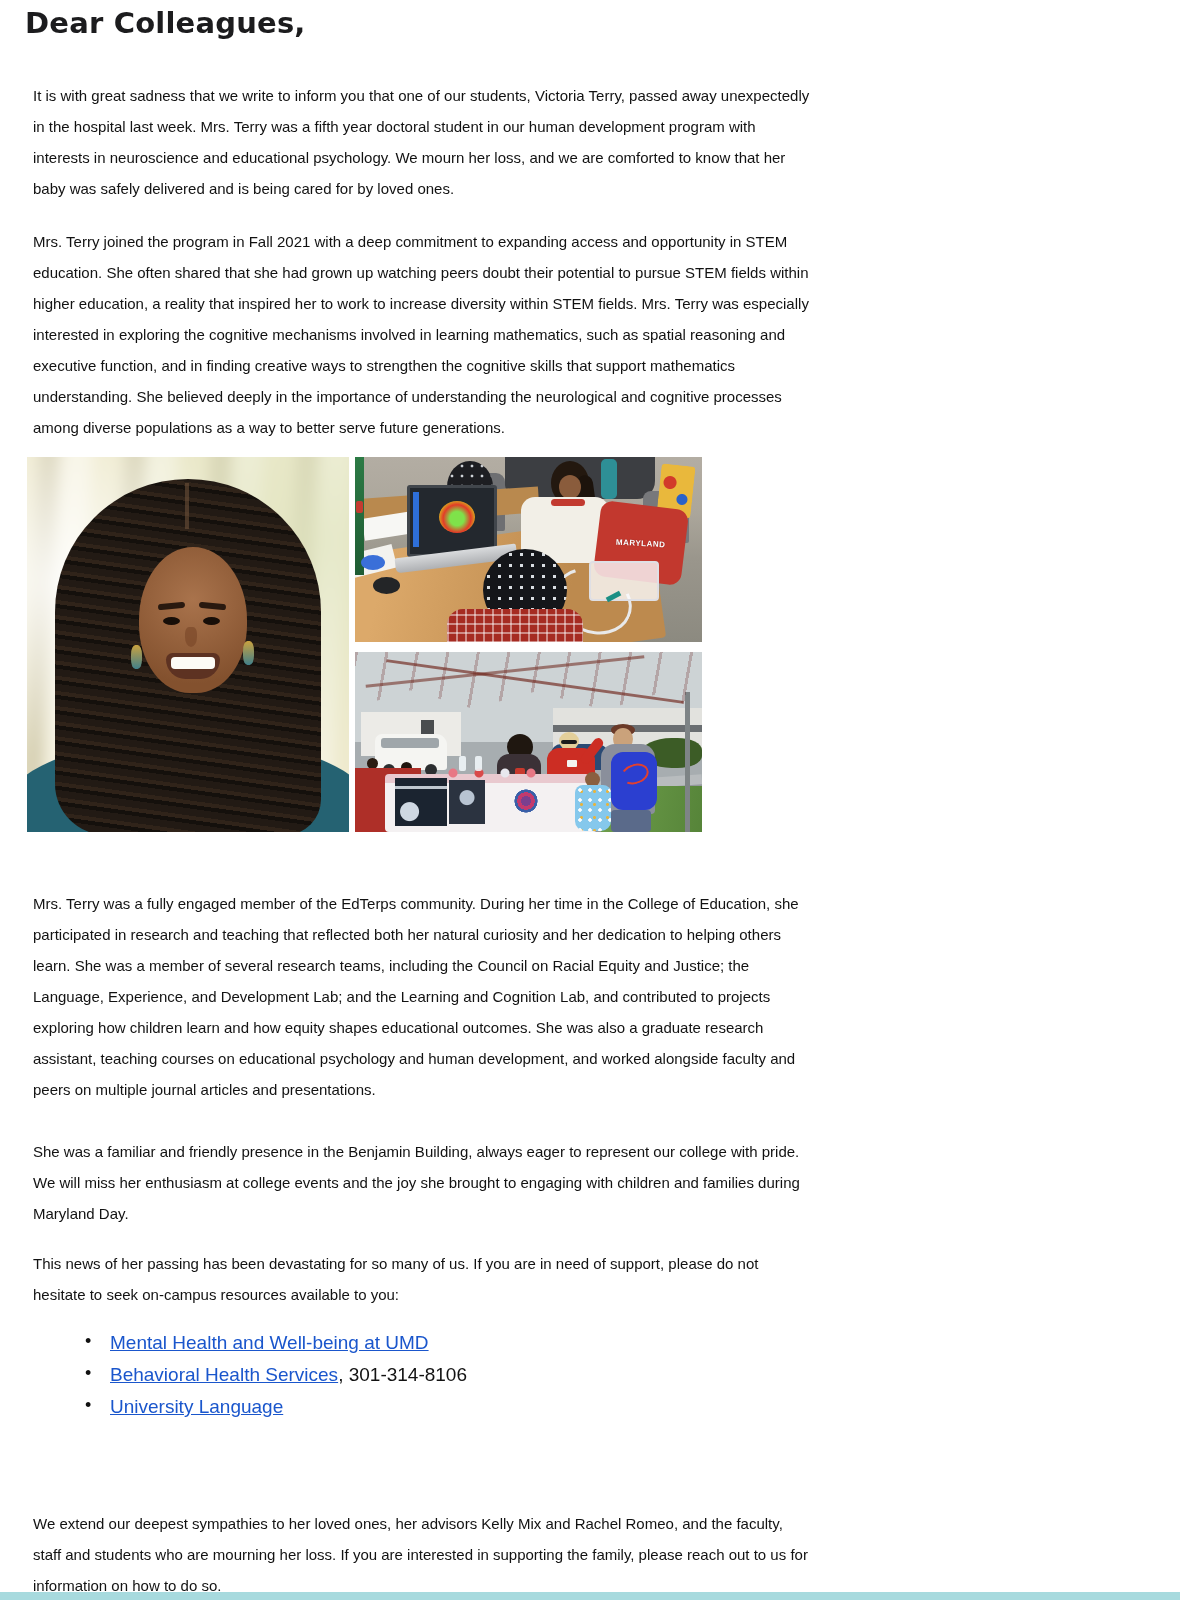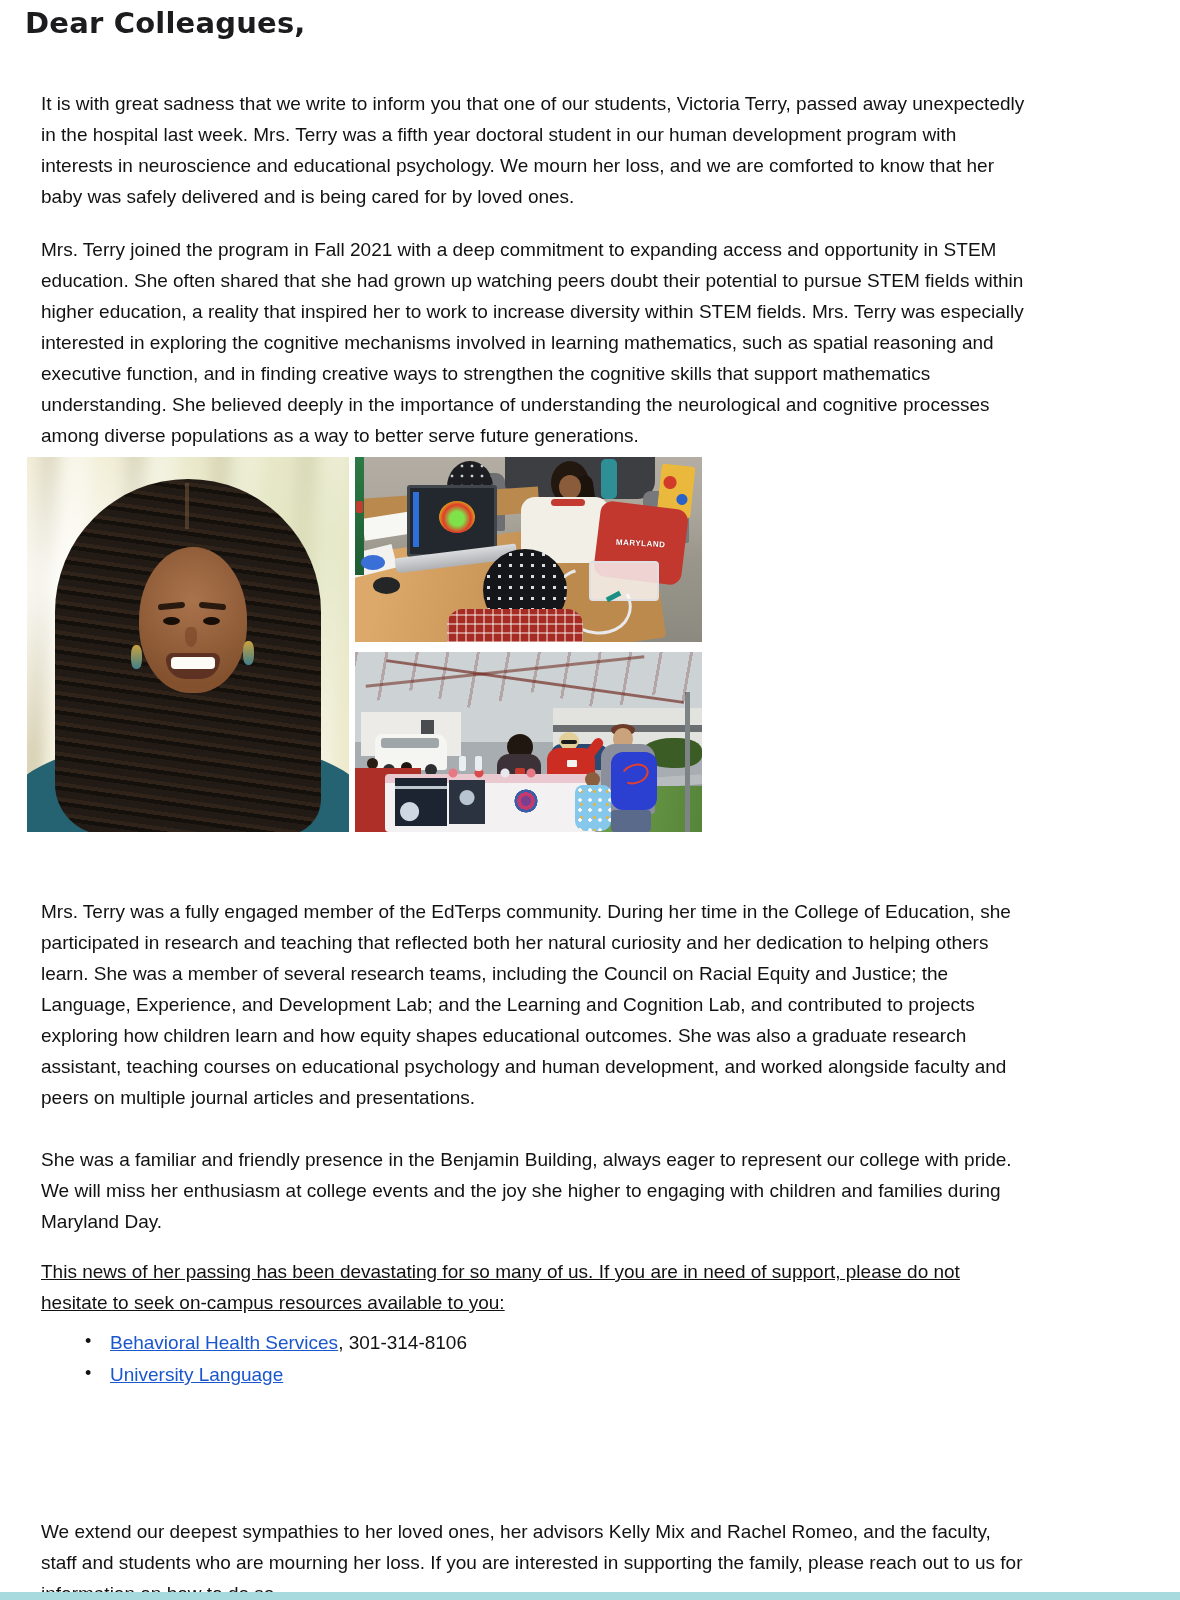--- a/index.html
+++ b/index.html
@@ -3,24 +3,24 @@
 <meta charset="utf-8">
 <style>
   html,body{margin:0;padding:0;background:#ffffff;}
   body{width:1180px;height:1600px;position:relative;overflow:hidden;
        font-family:"Liberation Sans",sans-serif;color:#121212;}
 
   .title{position:absolute;left:25px;top:6px;margin:0;
          font-family:"DejaVu Sans","Liberation Sans",sans-serif;
          font-size:29px;font-weight:700;color:#1c1c1e;letter-spacing:.2px;}
 
-  .para{position:absolute;left:25px;width:1135px;margin:16px;
-        font-size:19px;line-height:31px;white-space:pre-line;}
+  .para{position:absolute;left:25px;width:1135px;margin:8px;
+        font-size:15px;line-height:31px;white-space:pre-line;}
   #p1{top:72px;}  #p2{top:218px;} #p3{top:880px;}
-  #p4{top:1128px;} #p5{top:1240px;text-decoration:underline;} #p6{top:1500px;}
+  #p4{top:1128px;} #p5{top:1240px;} #p6{top:1500px;}
 
   .resources{position:absolute;left:83px;top:1327px;margin:0;padding:0;
              list-style:none;font-size:19px;line-height:31px;}
   .resources li{position:relative;padding-left:27px;margin:0 0 1px 0;}
   .resources li::before{content:"\2022";position:absolute;left:2px;top:-1px;
              font-size:18px;color:#111;}
   a.res-link{color:#1a56cc;text-decoration:underline;cursor:pointer;}
   .suffix{color:#121212;}
 
   .bottom-bar{position:absolute;left:0;top:1592px;width:1180px;height:8px;
@@ -331,26 +331,27 @@
 </div>
 
 <p class="para" id="p3">Mrs. Terry was a fully engaged member of the EdTerps community. During her time in the College of Education, she
 participated in research and teaching that reflected both her natural curiosity and her dedication to helping others
 learn. She was a member of several research teams, including the Council on Racial Equity and Justice; the
 Language, Experience, and Development Lab; and the Learning and Cognition Lab, and contributed to projects
 exploring how children learn and how equity shapes educational outcomes. She was also a graduate research
 assistant, teaching courses on educational psychology and human development, and worked alongside faculty and
 peers on multiple journal articles and presentations.</p>
 <p class="para" id="p4">She was a familiar and friendly presence in the Benjamin Building, always eager to represent our college with pride.
-We will miss her enthusiasm at college events and the joy she higher to engaging with children and families during
+We will miss her enthusiasm at college events and the joy she brought to engaging with children and families during
 Maryland Day.</p>
 <p class="para" id="p5">This news of her passing has been devastating for so many of us. If you are in need of support, please do not
 hesitate to seek on-campus resources available to you:</p>
 
 <ul class="resources">
+  <li><a class="res-link">Mental Health and Well-being at UMD</a><span class="suffix"></span></li>
   <li><a class="res-link">Behavioral Health Services</a><span class="suffix">, 301-314-8106</span></li>
   <li><a class="res-link">University Language</a><span class="suffix"></span></li>
 </ul>
 
 <p class="para" id="p6">We extend our deepest sympathies to her loved ones, her advisors Kelly Mix and Rachel Romeo, and the faculty,
 staff and students who are mourning her loss. If you are interested in supporting the family, please reach out to us for
 information on how to do so.</p>
 
 <div class="bottom-bar"></div>
 

